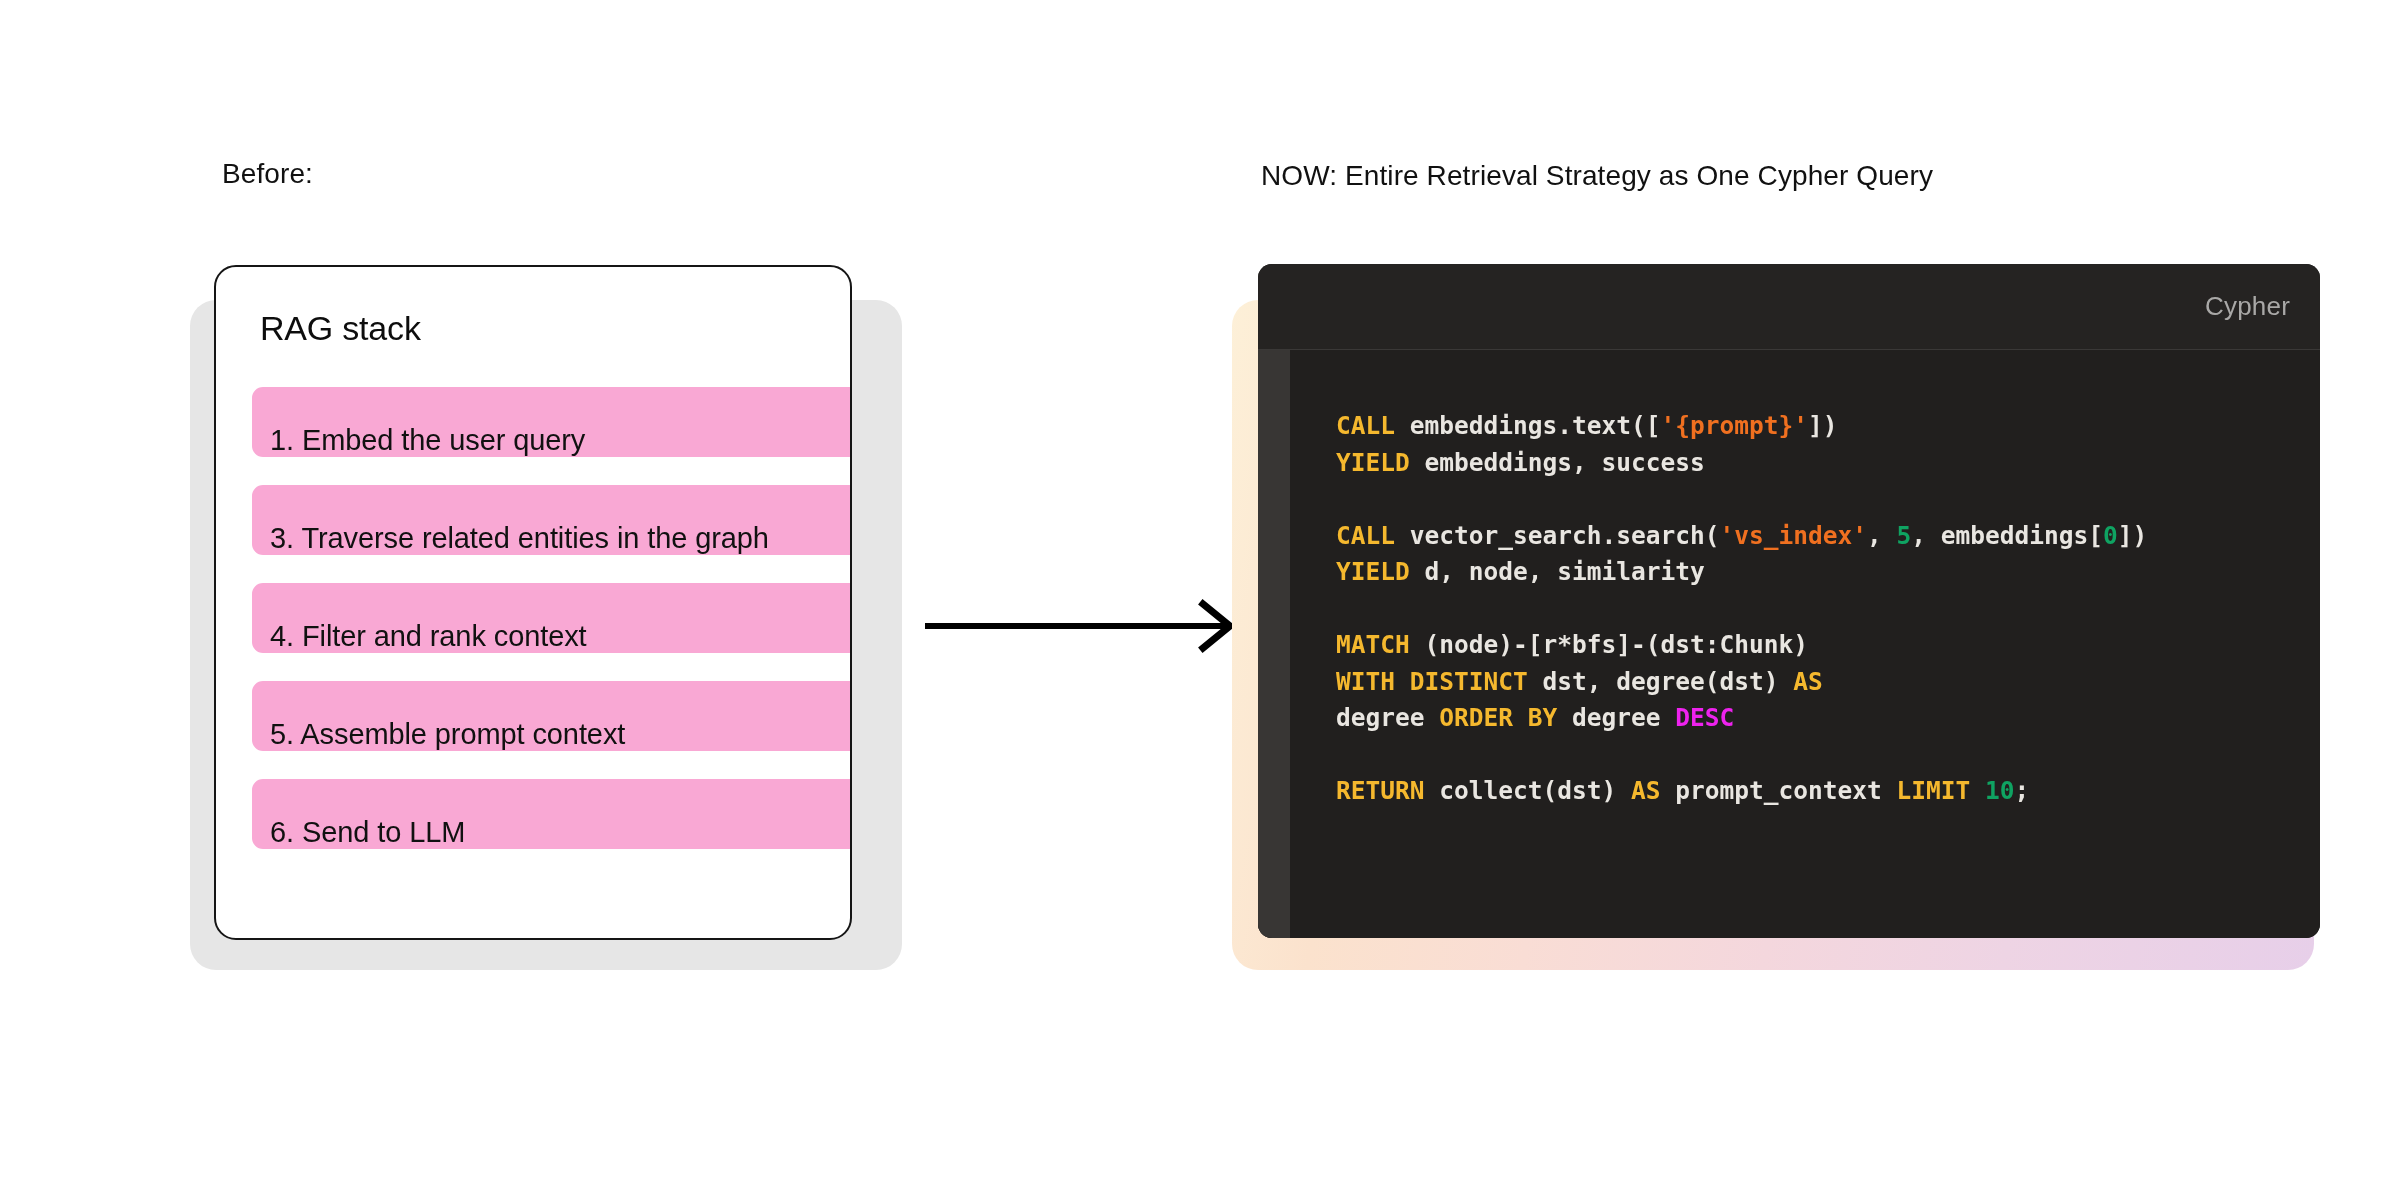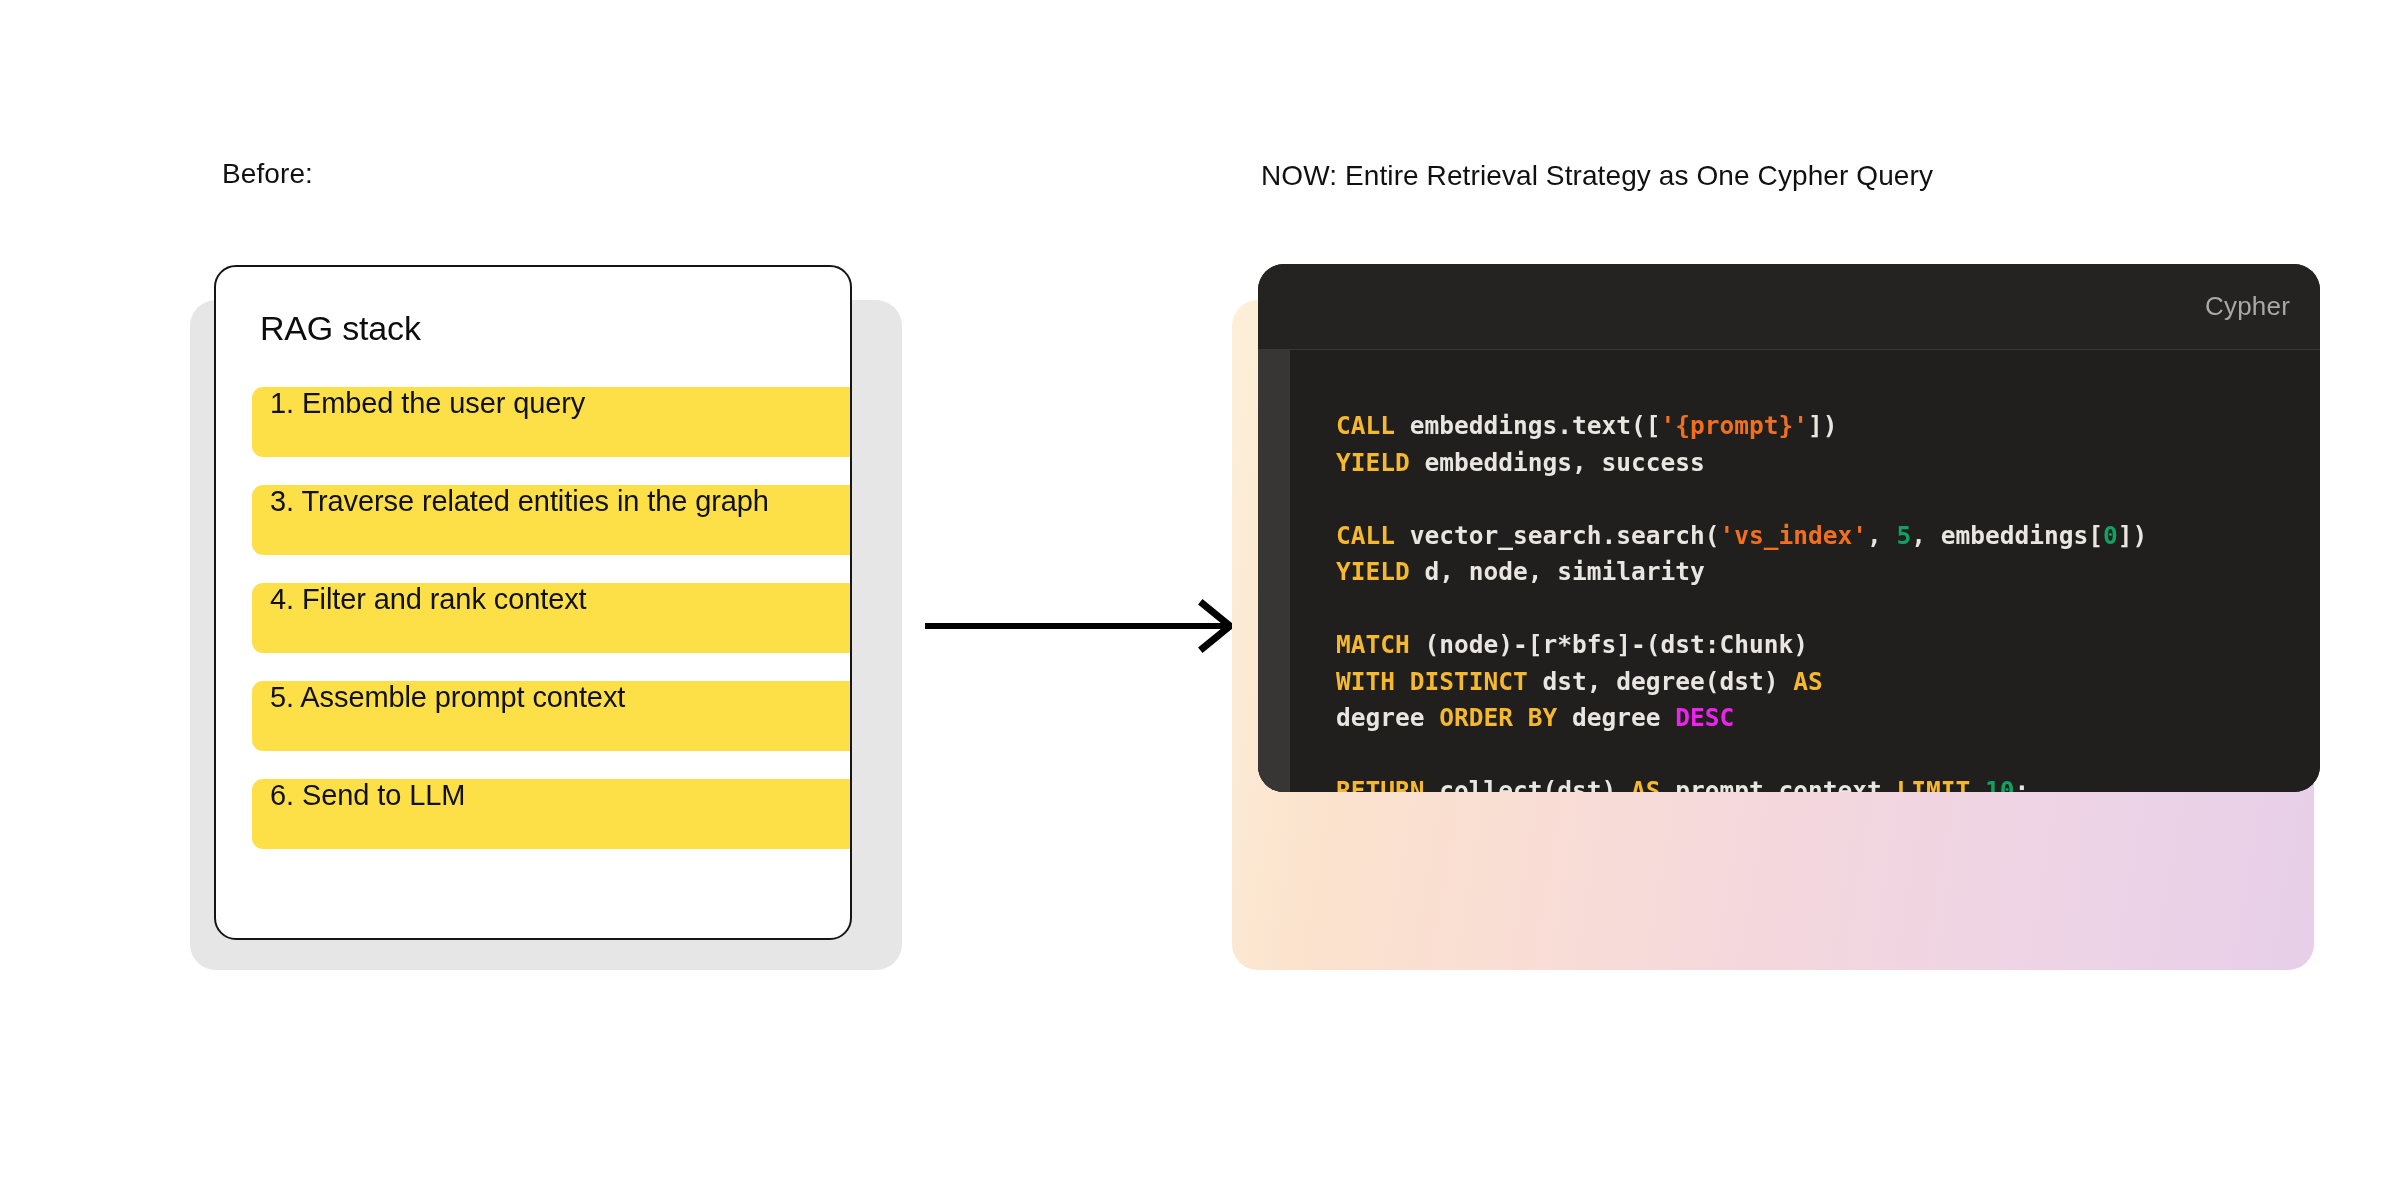--- a/index.html
+++ b/index.html
@@ -69,25 +69,25 @@
   .rag-list {
     position: absolute;
     left: 36px;
     top: 120px;
     width: 636px;
     list-style: none;
   }
 
   .rag-item {
     height: 70px;
-    background: #fde047;
+    background: #f9a8d4;
     border-radius: 11px;
     margin-bottom: 28px;
     display: flex;
-    align-items: flex-start;
+    align-items: flex-end;
     padding-left: 18px;
   }
 
   .rag-item-text {
     font-size: 29px;
     font-weight: 400;
     color: #111111;
     letter-spacing: -0.1px;
     white-space: nowrap;
   }
@@ -129,23 +129,23 @@
                 #f4d7dd 54%,
                 #eed4e4 74%,
                 #e7cfe9 100%);
   }
 
   .code-card {
     position: absolute;
     left: 1258px;
     top: 264px;
     width: 1062px;
-    height: 528px;
+    height: 674px;
     background: #211f1e;
-    border-radius: 26px;
+    border-radius: 14px;
     overflow: hidden;
   }
 
   .code-header {
     position: relative;
     height: 86px;
     background: #252322;
     border-bottom: 1.5px solid #3a3837;
     display: flex;
     align-items: center;

